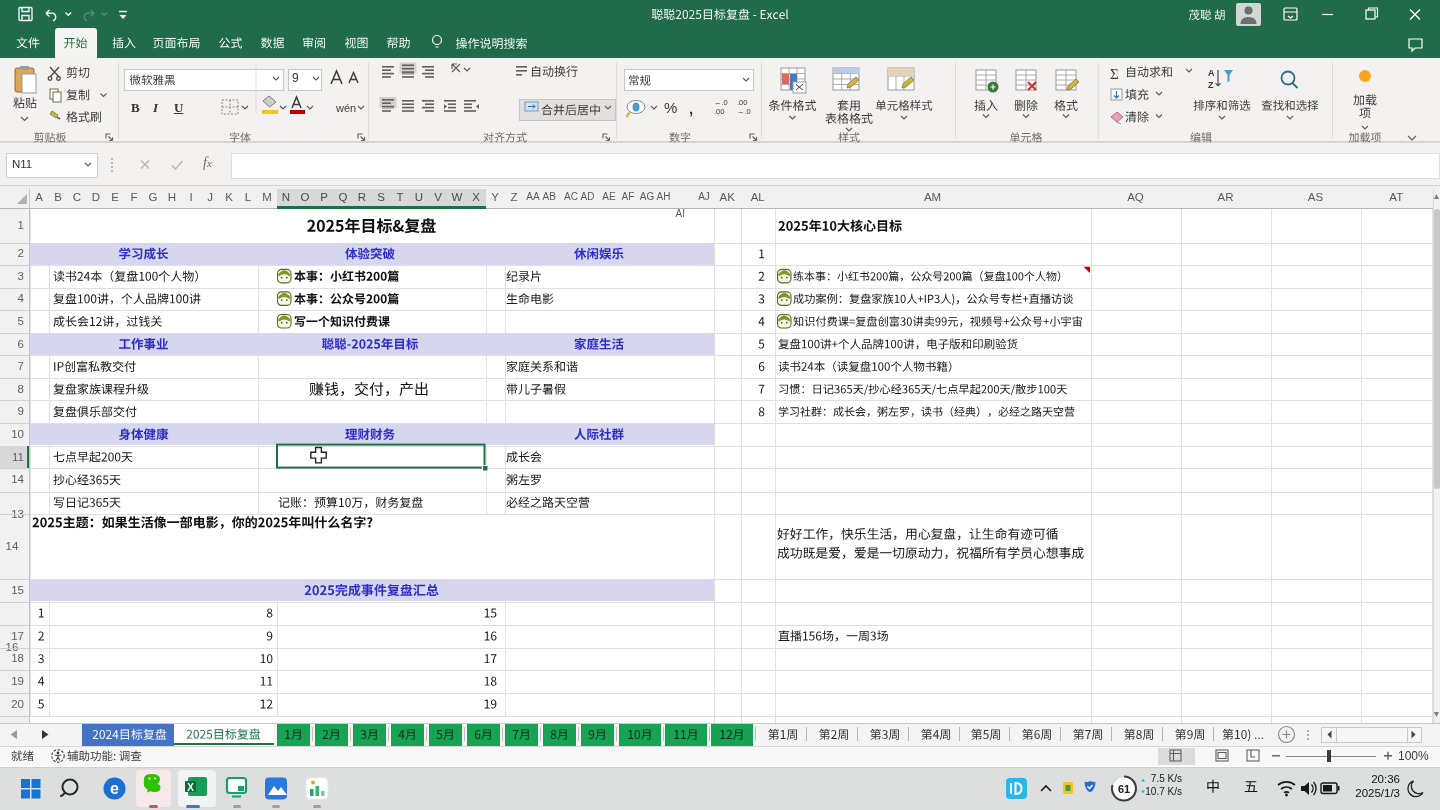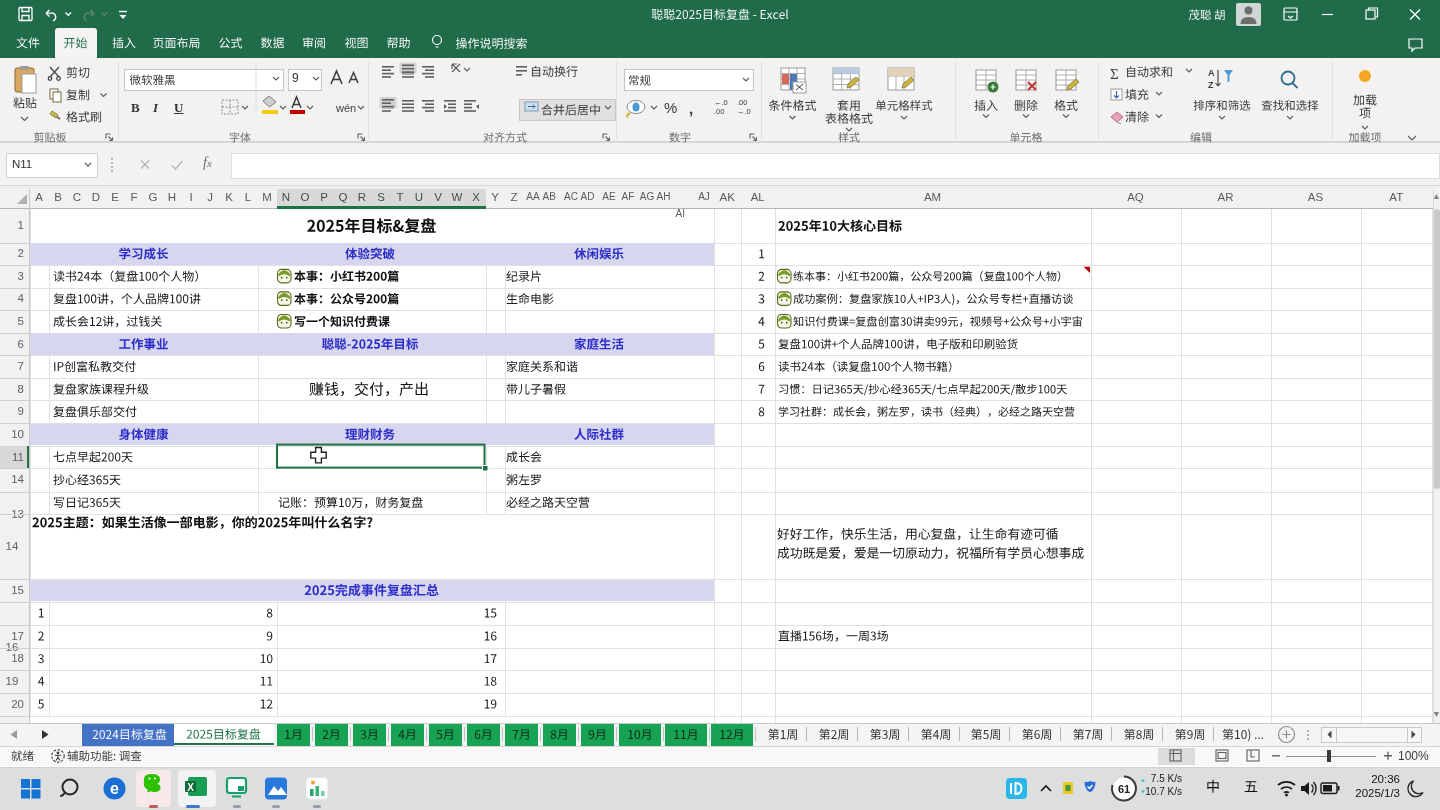--- a/index.html
+++ b/index.html
@@ -108,21 +108,21 @@
 <div style="position:absolute;left:0px;top:539.75px;width:24px;height:16px;font:11.5px 'Liberation Sans',sans-serif;color:#5f5f5f;text-align:center">14</div>
 <div style="position:absolute;left:0px;top:579.0px;width:29px;height:1px;background:#cfcfcf"></div>
 <div style="position:absolute;left:0px;top:583.75px;width:24px;height:16px;font:11.5px 'Liberation Sans',sans-serif;color:#5f5f5f;text-align:right">15</div>
 <div style="position:absolute;left:0px;top:601.5px;width:29px;height:1px;background:#cfcfcf"></div>
 <div style="position:absolute;left:0px;top:641px;width:24px;height:16px;font:11.5px 'Liberation Sans',sans-serif;color:#5f5f5f;text-align:center">16</div>
 <div style="position:absolute;left:0px;top:624.5px;width:29px;height:1px;background:#cfcfcf"></div>
 <div style="position:absolute;left:0px;top:629.5px;width:24px;height:16px;font:11.5px 'Liberation Sans',sans-serif;color:#5f5f5f;text-align:right">17</div>
 <div style="position:absolute;left:0px;top:647.5px;width:29px;height:1px;background:#cfcfcf"></div>
 <div style="position:absolute;left:0px;top:652.25px;width:24px;height:16px;font:11.5px 'Liberation Sans',sans-serif;color:#5f5f5f;text-align:right">18</div>
 <div style="position:absolute;left:0px;top:670.0px;width:29px;height:1px;background:#cfcfcf"></div>
-<div style="position:absolute;left:0px;top:674.75px;width:24px;height:16px;font:11.5px 'Liberation Sans',sans-serif;color:#5f5f5f;text-align:center">19</div>
+<div style="position:absolute;left:0px;top:674.75px;width:24px;height:16px;font:11.5px 'Liberation Sans',sans-serif;color:#5f5f5f;text-align:right">19</div>
 <div style="position:absolute;left:0px;top:692.5px;width:29px;height:1px;background:#cfcfcf"></div>
 <div style="position:absolute;left:0px;top:697.5px;width:24px;height:16px;font:11.5px 'Liberation Sans',sans-serif;color:#5f5f5f;text-align:right">20</div>
 <div style="position:absolute;left:0px;top:715.5px;width:29px;height:1px;background:#cfcfcf"></div>
 <div style="position:absolute;left:29.5px;top:242.5px;width:684.0px;height:1px;background:#e0e0e0"></div>
 <div style="position:absolute;left:29.5px;top:265.07px;width:684.0px;height:1px;background:#e0e0e0"></div>
 <div style="position:absolute;left:29.5px;top:287.64px;width:684.0px;height:1px;background:#e0e0e0"></div>
 <div style="position:absolute;left:29.5px;top:310.21000000000004px;width:684.0px;height:1px;background:#e0e0e0"></div>
 <div style="position:absolute;left:29.5px;top:332.78px;width:684.0px;height:1px;background:#e0e0e0"></div>
 <div style="position:absolute;left:29.5px;top:355.35px;width:684.0px;height:1px;background:#e0e0e0"></div>
 <div style="position:absolute;left:29.5px;top:377.92px;width:684.0px;height:1px;background:#e0e0e0"></div>

